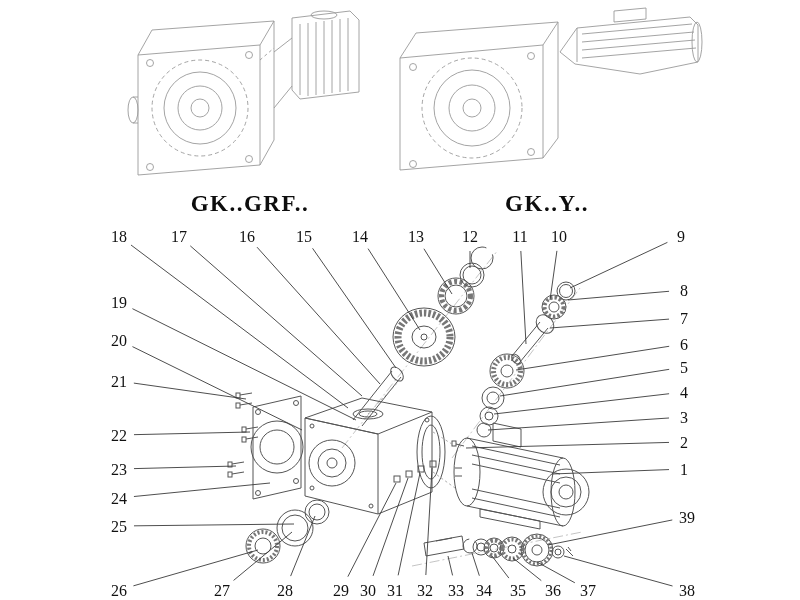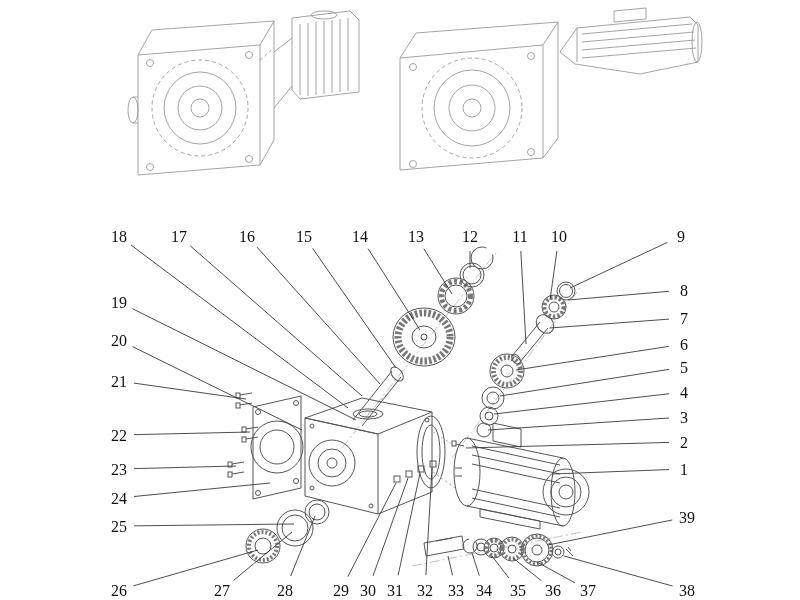--- a/index.html
+++ b/index.html
@@ -282,13 +282,15 @@
         <text x="518" y="590" text-anchor="middle" dy="0.35em" class="callout-num">35</text>
         <line x1="541.2869678583545" y1="580.6295742866837" x2="513" y2="558" stroke="#3a3a3a" stroke-width="0.9"></line>
         <text x="553" y="590" text-anchor="middle" dy="0.35em" class="callout-num">36</text>
         <line x1="574.8513217383061" y1="582.7811178171092" x2="537" y2="562" stroke="#3a3a3a" stroke-width="0.9"></line>
         <text x="588" y="590" text-anchor="middle" dy="0.35em" class="callout-num">37</text>
         <line x1="672.5421908003691" y1="586.0035324163622" x2="564" y2="556" stroke="#3a3a3a" stroke-width="0.9"></line>
         <text x="687" y="590" text-anchor="middle" dy="0.35em" class="callout-num">38</text>
       </g>
   </svg>
 
+  <div class="model-label grf">GK..GRF..</div>
+  <div class="model-label y">GK..Y..</div>
 </div>
 
 </body></html>

